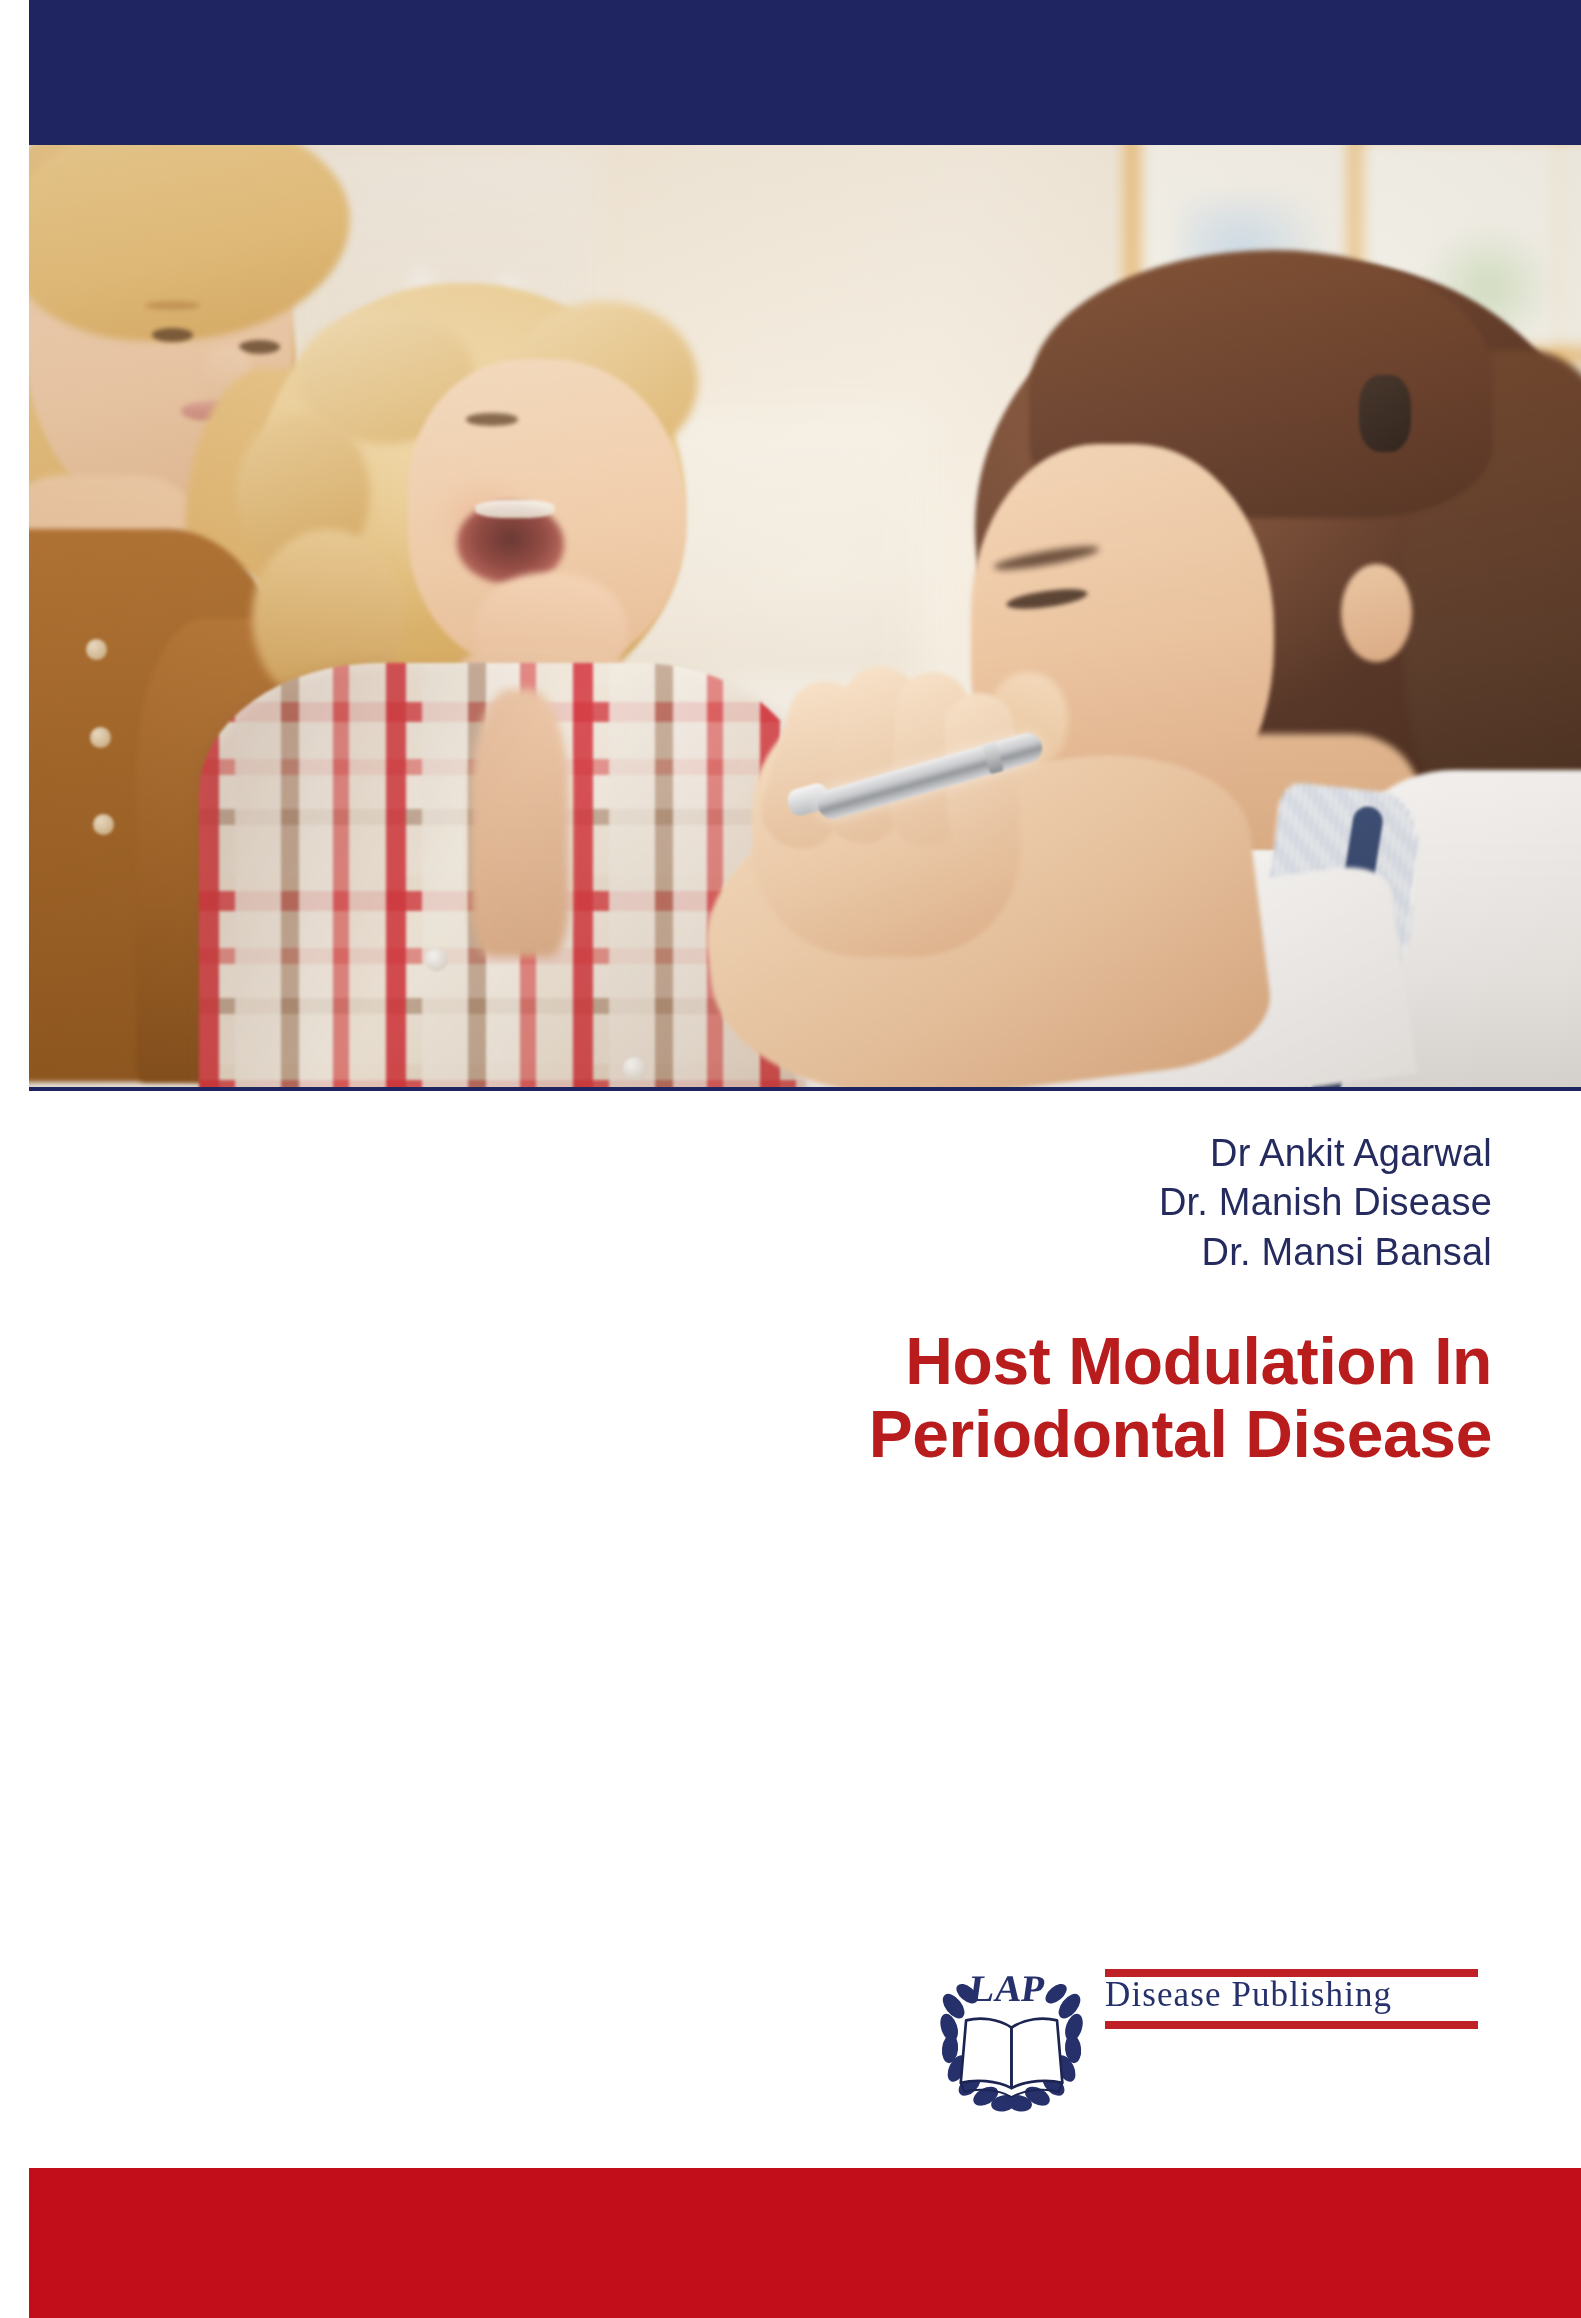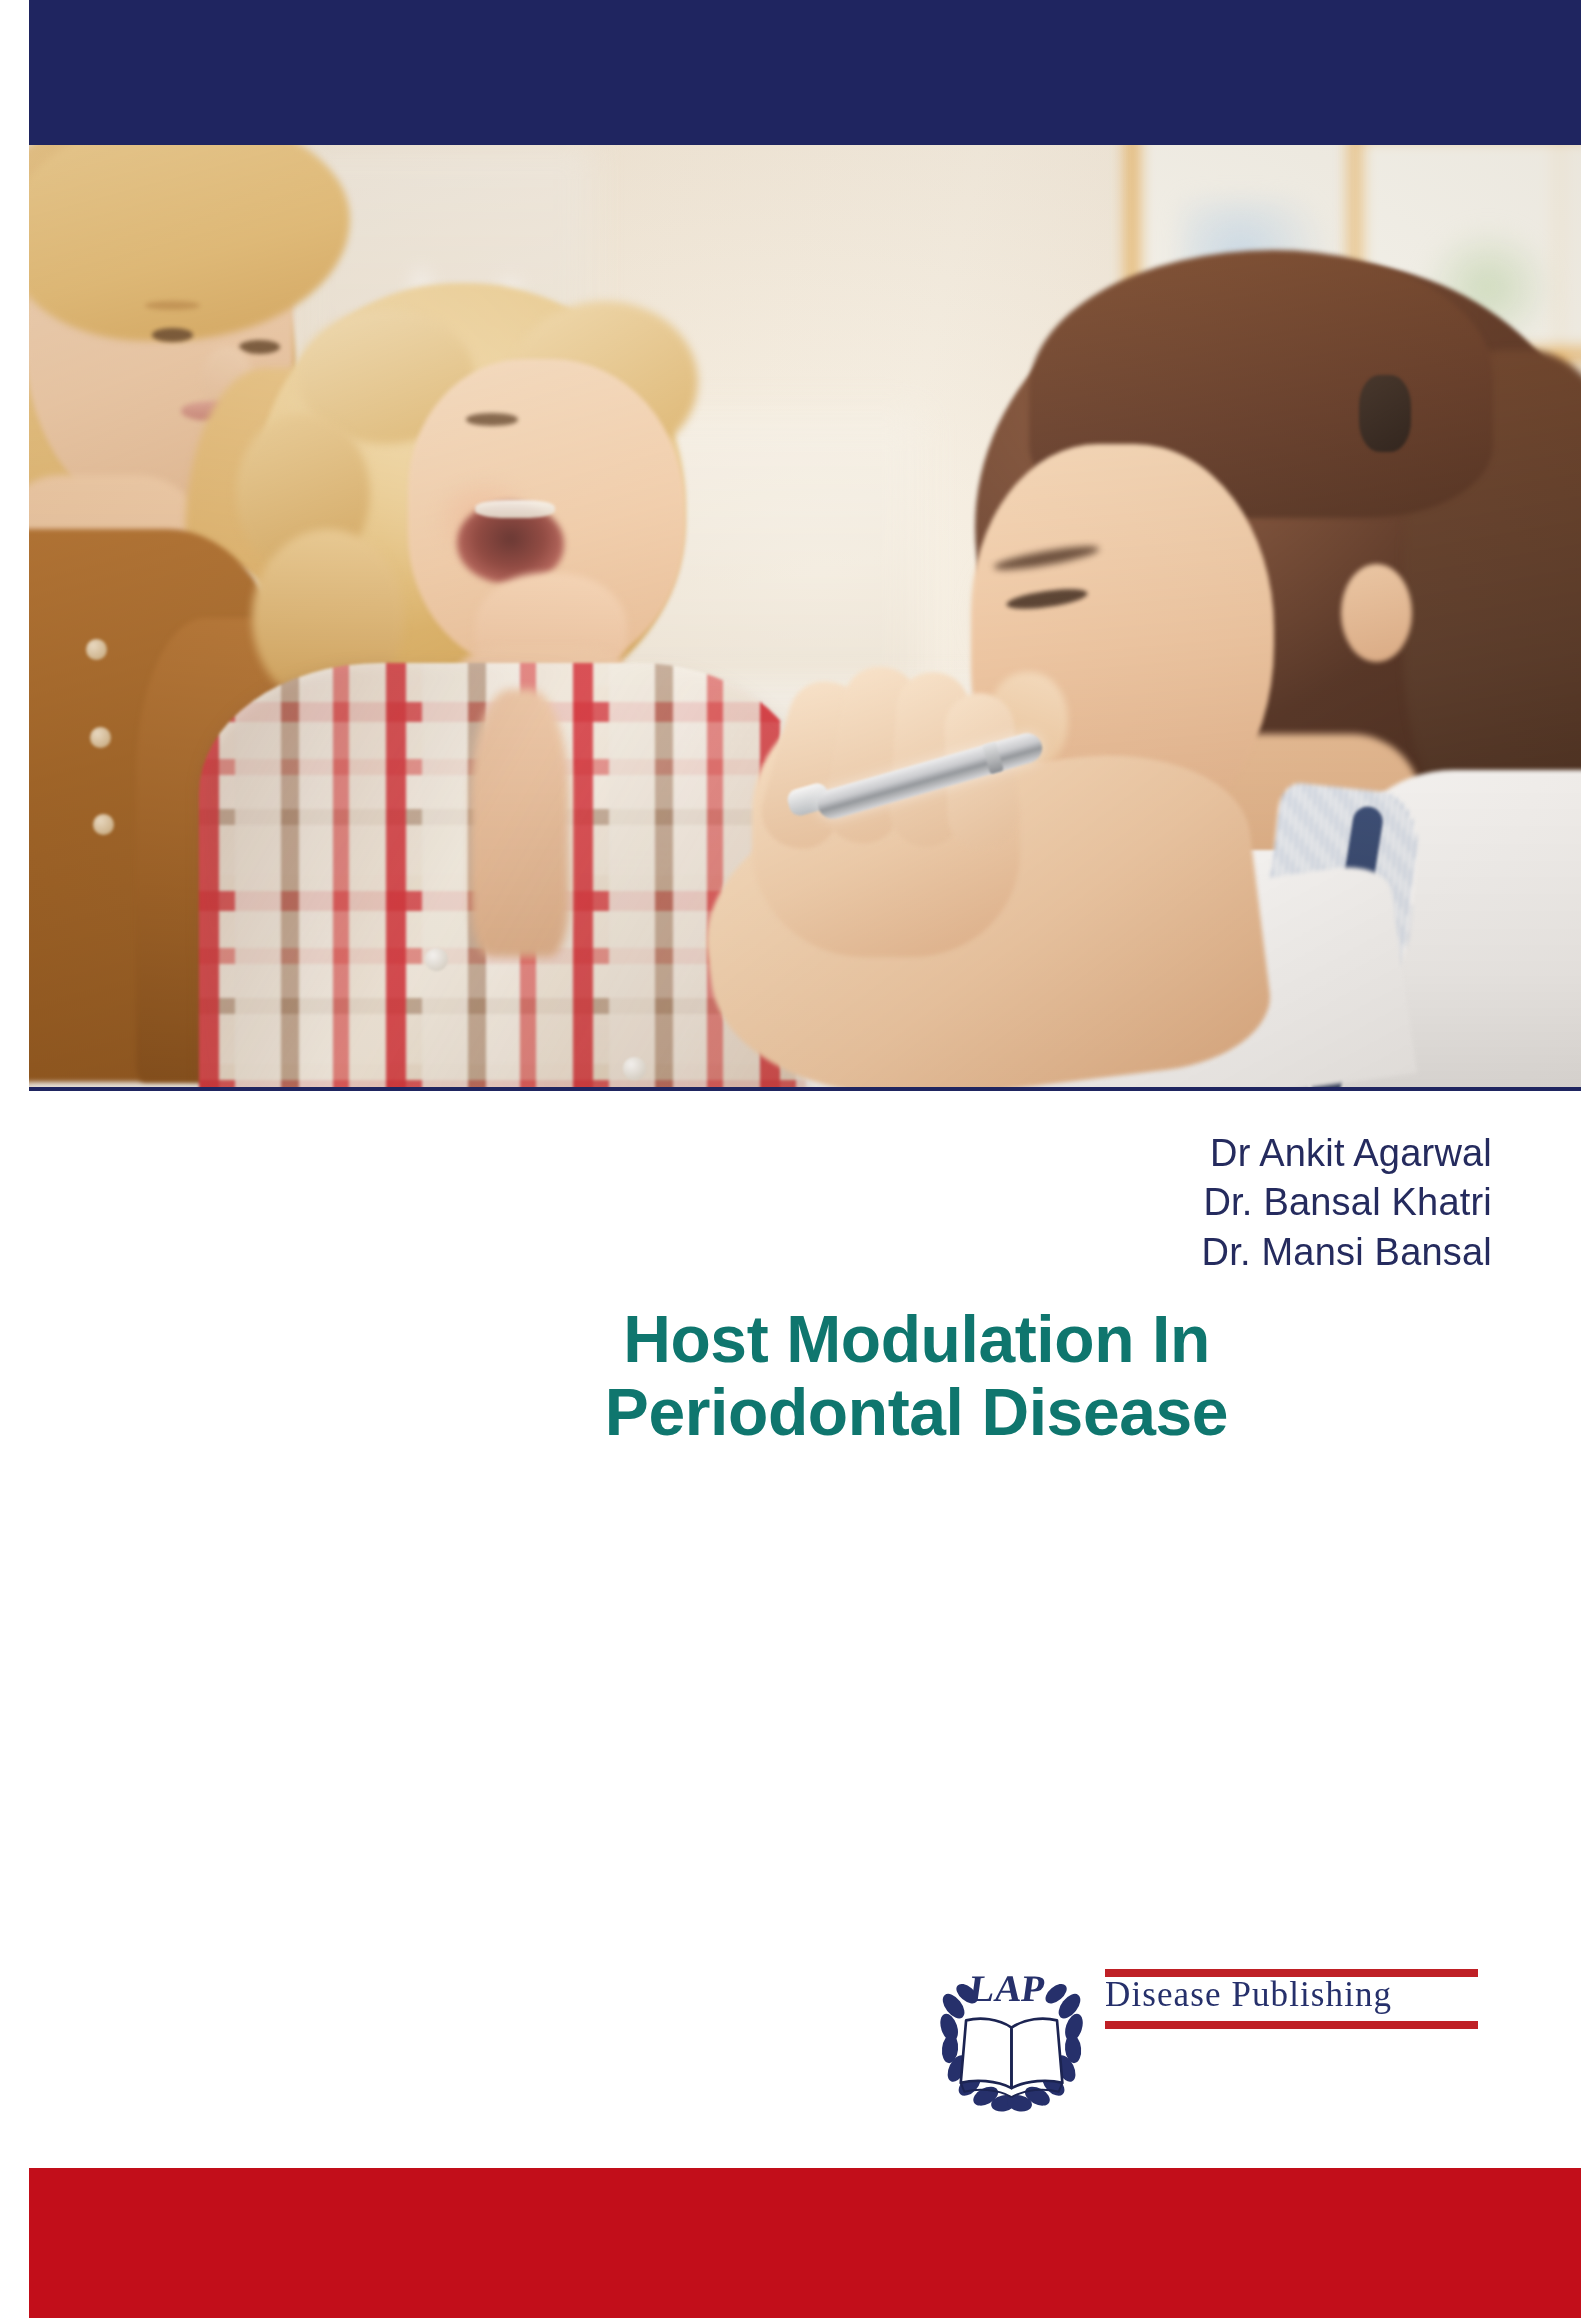--- a/index.html
+++ b/index.html
@@ -443,23 +443,23 @@
     text-align:right;
     color:#252b5e;
     font-size:38px;
     line-height:1.30;
     font-weight:400;
     letter-spacing:0.2px;
   }
   .authors div { white-space:nowrap; }
 
   .book-title {
-    position:absolute; left:312px; top:212px; width:1151px;
-    text-align:center;
-    color:#0f766e;
+    position:absolute; left:312px; top:234px; width:1151px;
+    text-align:right;
+    color:#b91c1c;
     font-size:66px;
     line-height:1.10;
     font-weight:700;
     letter-spacing:-0.4px;
   }
 
   
   .logo {
     position:absolute; left:905px; top:867px;
     width:544px; height:156px;
@@ -592,21 +592,21 @@
     <div class="penlight-band"></div>
 
     <div class="photo-grade"></div>
     <div class="rule-bottom"></div>
   </div>
 
   <div class="text-area">
 
     <div class="authors">
       <div>Dr Ankit Agarwal</div>
-      <div>Dr. Bansal Khatri</div>
+      <div>Dr. Manish Disease</div>
       <div>Dr. Mansi Bansal</div>
     </div>
 
     <div class="book-title">
       <div>Host Modulation In</div>
       <div>Periodontal Disease</div>
     </div>
 
     <div class="logo">
 

